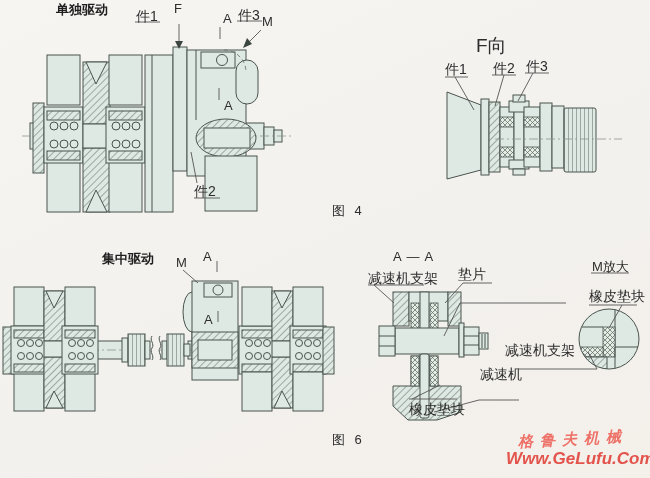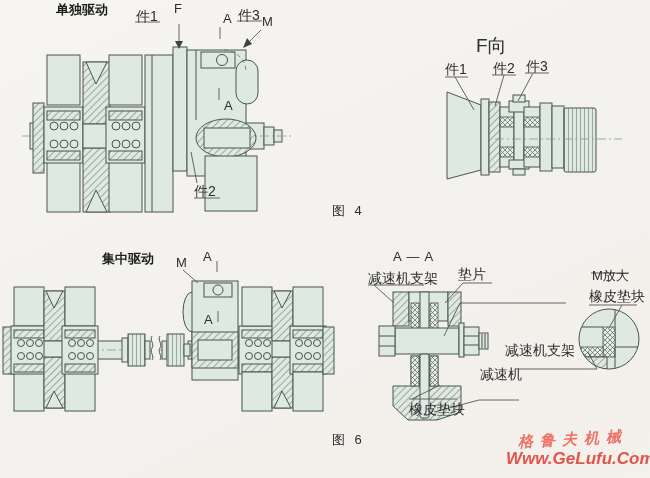--- a/index.html
+++ b/index.html
@@ -350,20 +350,20 @@
   <div class="lbl" style="left:203px;top:250px;font-size:13px">A</div>
   <div class="lbl" style="left:204px;top:313px;font-size:13px">A</div>
 
   <div class="lbl aa" style="left:393px;top:250px">A — A</div>
   <div class="lbl" style="left:368px;top:270px">减速机支架</div>
   <div class="lbl" style="left:458px;top:266px">垫片</div>
   <div class="lbl" style="left:505px;top:342px">减速机支架</div>
   <div class="lbl" style="left:480px;top:366px">减速机</div>
   <div class="lbl" style="left:409px;top:401px">橡皮垫块</div>
 
-  <div class="lbl" style="left:592px;top:269px;font-size:13px">M放大</div>
+  <div class="lbl" style="left:592px;top:260px;font-size:13px">M放大</div>
   <div class="lbl" style="left:589px;top:288px">橡皮垫块</div>
   <div class="lbl cap" style="left:332px;top:433px">图 6</div>
 
   <div class="wm1">格鲁夫机械</div>
   <div class="wm2">Www.GeLufu.Com</div>
 
 </div>
 
 </body></html>

